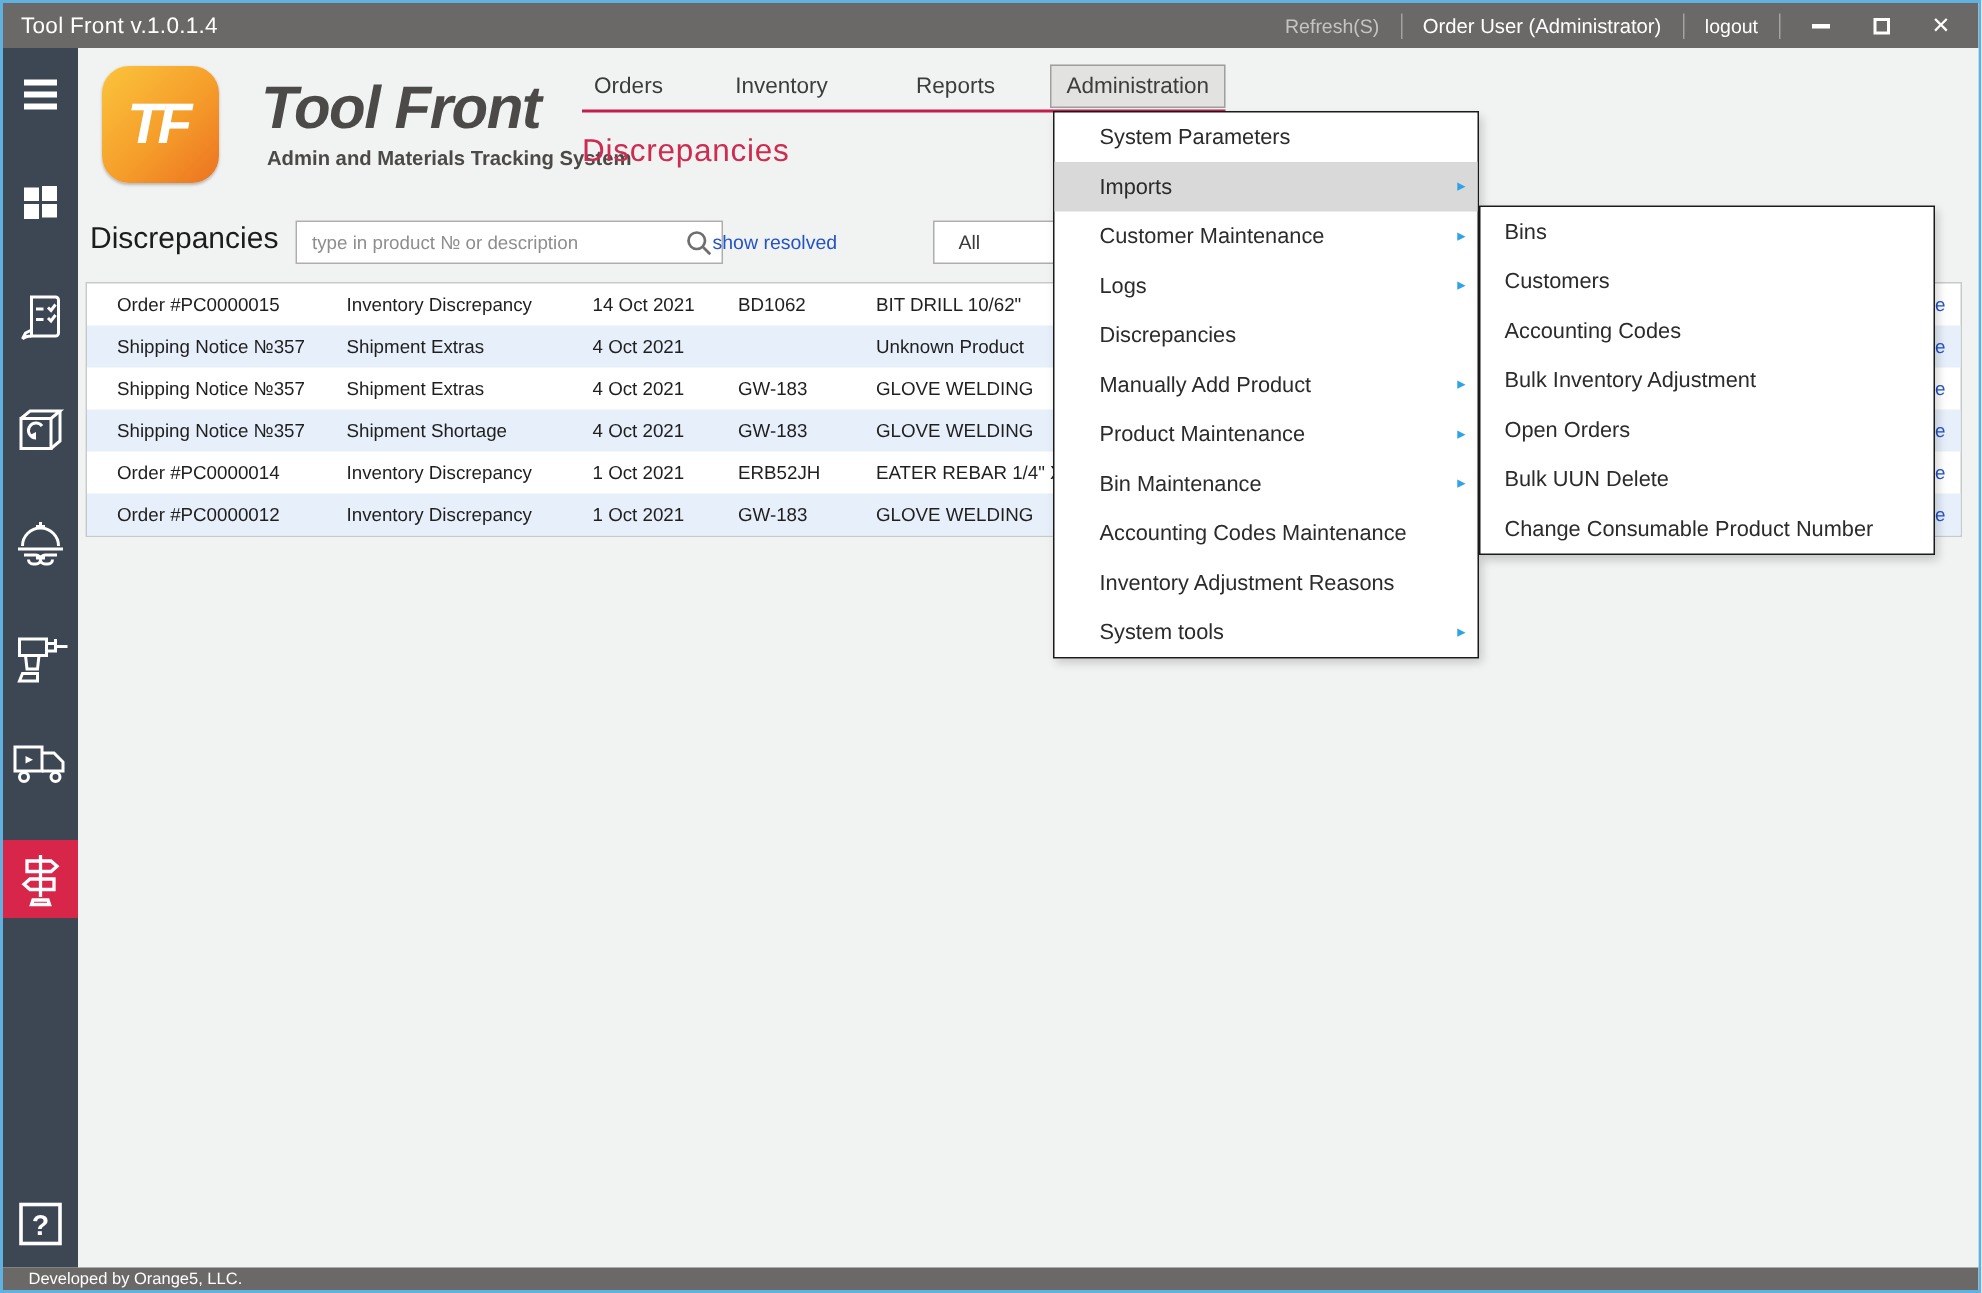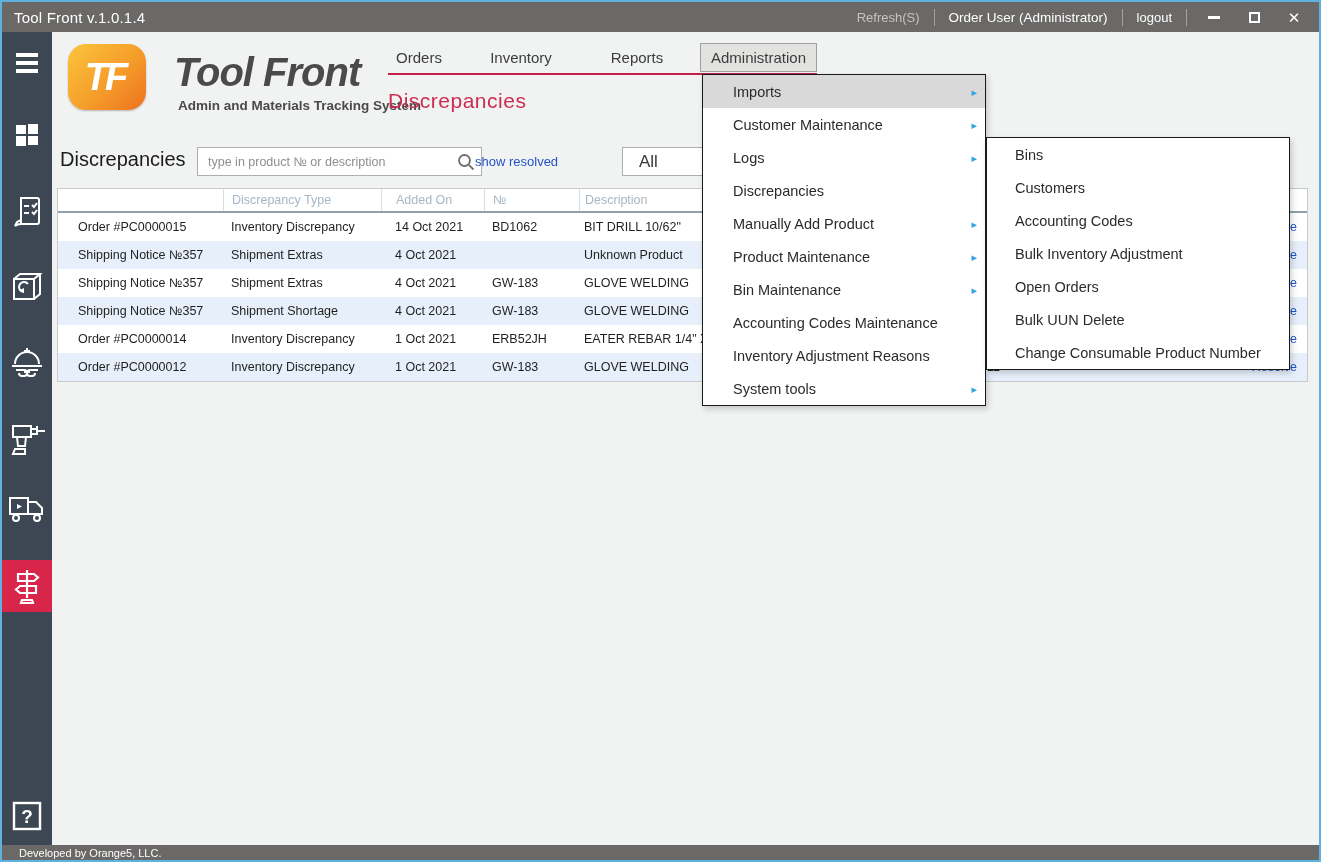--- a/index.html
+++ b/index.html
@@ -24,42 +24,42 @@
   .side-icon svg { display:block; }
   .side-active { background:#d8254a; height:52px; }
 
   
   .footer { position:absolute; left:0; right:0; bottom:0; height:15px; background:#6b6967; color:#fff; font-size:11px; display:flex; align-items:center; padding-left:17px; }
 
   
   .main { position:absolute; left:50px; top:30px; right:0; bottom:15px; background:#f1f3f2; }
 
   
-  .logo { position:absolute; left:16px; top:12px; width:78px; height:66px; border-radius:18px; background:linear-gradient(135deg,#fbc43c 0%,#f59d2a 55%,#ec7220 100%); display:flex; align-items:center; justify-content:center; box-shadow:0 1px 2px rgba(0,0,0,.25); }
+  .logo { position:absolute; left:16px; top:12px; width:78px; height:78px; border-radius:18px; background:linear-gradient(135deg,#fbc43c 0%,#f59d2a 55%,#ec7220 100%); display:flex; align-items:center; justify-content:center; box-shadow:0 1px 2px rgba(0,0,0,.25); }
   .logo span { color:#fff; font-size:38px; font-weight:bold; font-style:italic; letter-spacing:-3px; padding-right:4px; }
   .brand-name { position:absolute; left:122px; top:18px; font-size:40px; font-weight:bold; font-style:italic; color:#4b4a48; letter-spacing:-1px; }
   .brand-tag { position:absolute; left:126px; top:66px; font-size:13.5px; font-weight:bold; color:#4b4a48; }
 
   
   .tab { position:absolute; top:11px; height:29px; display:flex; align-items:center; justify-content:center; font-size:15px; color:#3c3c3c; cursor:default;text-align:center; }
   .tab-orders { left:332px; width:70px; }
   .tab-inventory { left:424px; width:90px; }
   .tab-reports { left:545px; width:80px; }
   .tab-admin { left:648px; width:117px; background:#e2e2e0; border:1px solid #9f9f9f; }
   .red-line { position:absolute; left:336px; top:41px; width:429px; height:2px; background:#c41f4c; }
   .page-title { position:absolute; left:336px; top:57px; font-size:21px; color:#ce2b51; letter-spacing:.5px; }
 
   
   .list-heading { position:absolute; left:8px; top:116px; font-size:20px; color:#1c1c1c; }
   .search-box { position:absolute; left:145px; top:115px; width:285px; height:29px; background:#fff; border:1px solid #aeaeae; display:flex; align-items:center; }
   .search-box input { flex:1; border:none; outline:none; font-size:12.5px; color:#444; padding:0 4px 0 10px; background:transparent; font-family:"Liberation Sans", sans-serif; }
   .search-box input::placeholder { color:#8e8e8e; }
   .search-icon-wrap { width:30px; display:flex; justify-content:center; }
   .show-resolved { position:absolute; left:423px; top:122px; font-size:13px; color:#2353c8; cursor:pointer; }
-  .filter-box { position:absolute; left:570px; top:115px; width:112px; height:29px; background:#fff; border:1px solid #aeaeae; display:flex; align-items:center; padding-left:16px; font-size:17px; color:#3a3a3a; }
+  .filter-box { position:absolute; left:570px; top:115px; width:112px; height:29px; background:#fff; border:1px solid #aeaeae; display:flex; align-items:center; padding-left:16px; font-size:13px; color:#3a3a3a; }
 
   
   .dtable { position:absolute; left:5px; top:156px; width:1251px; border:1px solid #c6cacd; background:#fff; }
   .trow { display:grid; grid-template-columns:165px 158px 103px 95px 265px 160px 1fr; align-items:center; height:28px; font-size:12.5px; color:#1f1f1f; }
   .thead { height:24px; color:#a8b6c6; border-bottom:2px solid #8fa0ac; background:#fff; }
   .thead .cell { height:100%; display:flex; align-items:center; }
   .thead .cell + .cell { border-left:1px solid #d9dde1; }
   .row-alt { background:#e6effa; }
   .c1 { padding-left:8px;margin-left:12px; }
   .c2 { padding-left:8px; }
@@ -68,21 +68,21 @@
   .c5 { padding-left:5px; }
   .c-qty { text-align:right; padding-right:4px; }
   .c-act { text-align:right; padding-right:10px; }
   .resolve-link { color:#2353c8; cursor:pointer; }
 
   
   .menu { position:absolute; background:#fff; border:1px solid #1a1a1a; box-shadow:2px 3px 6px rgba(0,0,0,.18); z-index:10; }
   .admin-menu { left:700px; top:72px; width:284px; }
   .imports-submenu { left:984px; top:135px; width:304px; z-index:11; }
   .menu-item { position:relative; height:33px; display:flex; align-items:center; padding-left:30px; font-size:14.5px; color:#2b2b2b; cursor:default; }
-  .imports-submenu .menu-item { padding-left:28px; }
+  .imports-submenu .menu-item { padding-left:16px; }
   .menu-item.highlight { background:#d9d9d9; }
   .sub-arrow { position:absolute; right:8px; top:50%; transform:translateY(-50%); color:#2fa3e4; font-size:11px; line-height:1; }
 </style>
 </head>
 <body>
 
 <div class="window">
 
   <div class="titlebar">
     <div class="app-title">Tool Front v.1.0.1.4</div>
@@ -205,29 +205,20 @@
             <path d="M12.8 12.8 L17.5 17.5"></path>
         </svg>
       </span>
     </div>
 
     <div class="show-resolved">show resolved</div>
 
     <div class="filter-box">All</div>
 
     <div class="dtable">
-      <div class="trow thead">
-        <div class="cell c1"></div>
-        <div class="cell c2">Discrepancy Type</div>
-        <div class="cell c3">Added On</div>
-        <div class="cell c4">№</div>
-        <div class="cell c5">Description</div>
-        <div class="cell c-qty"></div>
-        <div class="cell c-act"></div>
-      </div>
 
       <div class="trow">
         <div class="c1">Order #PC0000015</div>
         <div class="c2">Inventory Discrepancy</div>
         <div class="c3">14 Oct 2021</div>
         <div class="c4">BD1062</div>
         <div class="c5">BIT DRILL 10/62"</div>
         <div class="c-qty"></div>
         <div class="c-act"><span class="resolve-link">Resolve</span></div>
       </div>
@@ -273,20 +264,21 @@
         <div class="c3">1 Oct 2021</div>
         <div class="c4">GW-183</div>
         <div class="c5">GLOVE WELDING</div>
         <div class="c-qty">-11</div>
         <div class="c-act"><span class="resolve-link">Resolve</span></div>
       </div>
     </div>
   </div>
 
   <div class="menu admin-menu">
+    <div class="menu-item">System Parameters</div>
     <div class="menu-item highlight">
         <span>Imports</span>
         <span class="sub-arrow">▸</span>
       </div>
     <div class="menu-item">
         <span>Customer Maintenance</span>
         <span class="sub-arrow">▸</span>
       </div>
     <div class="menu-item">
         <span>Logs</span>

